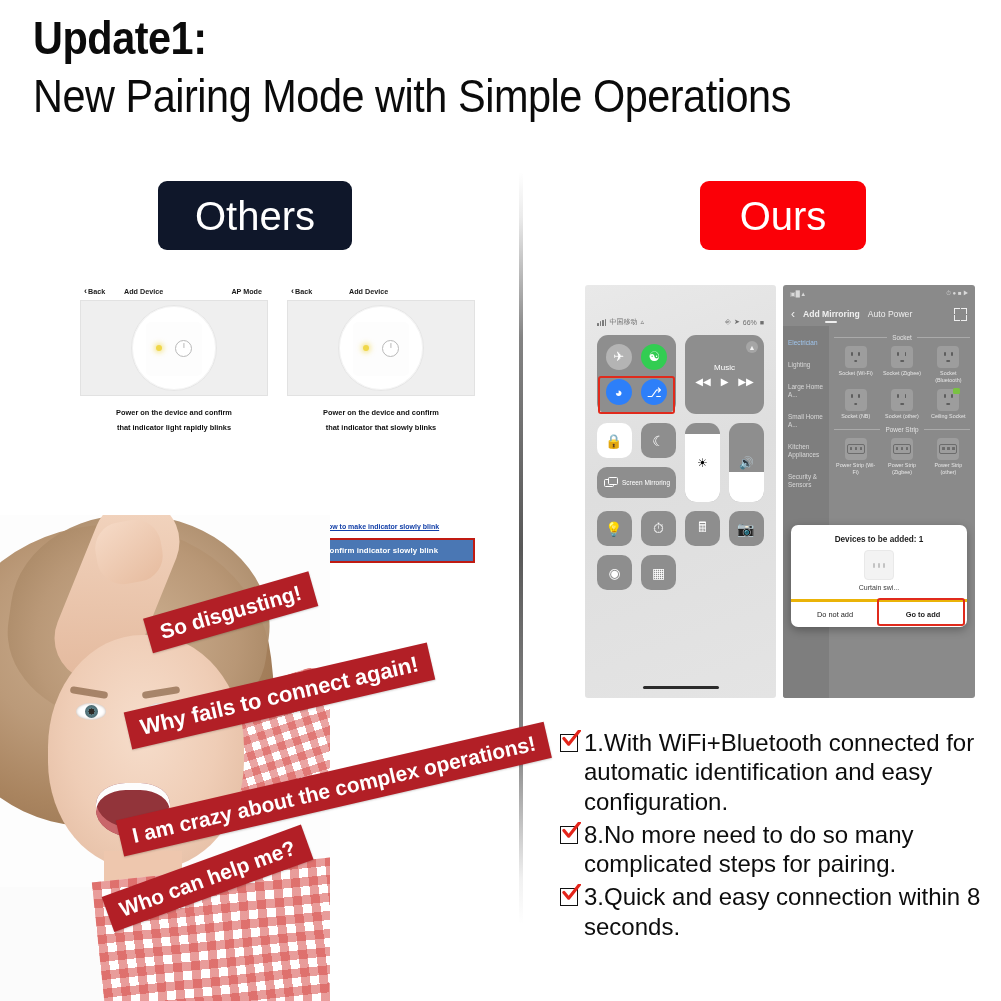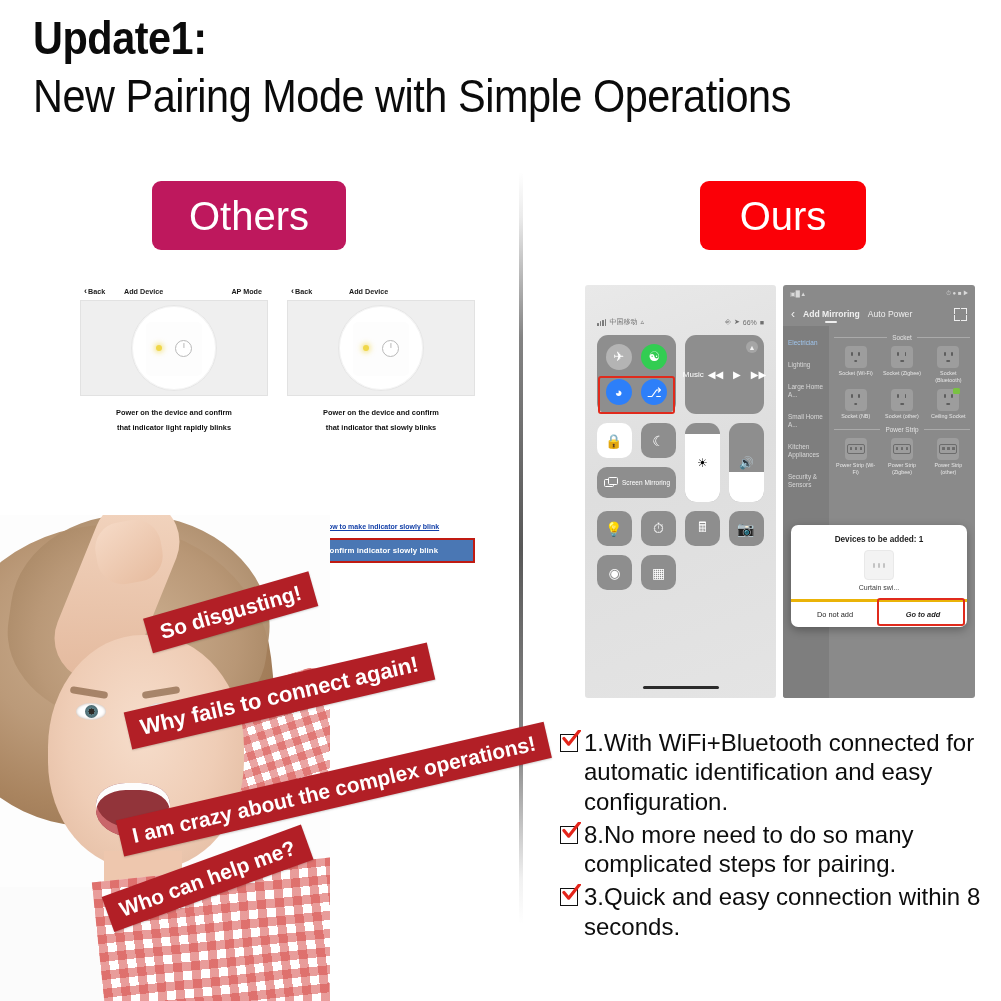--- a/index.html
+++ b/index.html
@@ -39,21 +39,21 @@
     border-radius:2px;
   }
 
   
   .badge{
     position:absolute;display:flex;align-items:center;justify-content:center;
     border-radius:9px;color:#fff;
     font-family:"Liberation Sans Narrow","Liberation Sans",sans-serif;
     font-size:40px;line-height:1;
   }
-  .badge-others{left:152px;top:181px;width:194px;height:69px;background:#be185d;}
+  .badge-others{left:158px;top:181px;width:194px;height:69px;background:#0f172a;}
   .badge-ours{left:700px;top:181px;width:166px;height:69px;background:#fb0007;}
 
   
   .others-shots{position:absolute;left:80px;top:283px;width:395px;height:290px;}
   .shot{position:absolute;top:0;width:188px;background:#fff;}
   .shot.a{left:0;}
   .shot.b{left:207px;}
   .shot-nav{
     display:flex;align-items:center;height:17px;
     font-size:7.2px;color:#1a1a1a;font-weight:700;position:relative;
@@ -201,21 +201,21 @@
     place-items:center;padding:4px;box-sizing:border-box;position:relative;}
   .circ{width:26px;height:26px;border-radius:50%;display:flex;align-items:center;justify-content:center;color:#fff;font-size:13px;}
   .c-plane{background:#b4b4b4;}
   .c-cell{background:#32cd52;}
   .c-wifi{background:#2d7ff9;}
   .c-bt{background:#2d7ff9;}
   .hl-box{
     position:absolute;left:1px;top:41px;width:77px;height:38px;
     border:2.5px solid #e02a1c;border-radius:3px;box-sizing:border-box;pointer-events:none;
   }
-  .music{width:79px;height:79px;position:relative;display:flex;flex-direction:row;
+  .music{width:79px;height:79px;position:relative;display:flex;flex-direction:column;
     align-items:center;justify-content:center;gap:4px;color:#fff;}
   .music .ttl{font-size:8px;}
   .music .ctrls{display:flex;align-items:center;gap:10px;font-size:10px;}
   .airplay{position:absolute;right:6px;top:6px;width:12px;height:12px;border-radius:50%;background:#a5a5a5;
     display:flex;align-items:center;justify-content:center;font-size:7px;color:#f2f2f2;}
   .row2{display:flex;gap:9px;margin-top:9px;}
   .sq{width:35px;height:35px;border-radius:10px;display:flex;align-items:center;justify-content:center;font-size:14px;color:#fff;}
   .sq.light{background:#fff;color:#e0404a;}
   .sq.dark{background:#8e8e8e;}
   .sliders{display:flex;gap:9px;}
@@ -282,21 +282,21 @@
     box-shadow:0 3px 10px rgba(0,0,0,.3);overflow:hidden;
   }
   .dlg-ttl{text-align:center;font-size:8.2px;font-weight:700;color:#1d1d1d;padding:10px 6px 6px;}
   .dlg-dev{display:flex;flex-direction:column;align-items:center;gap:4px;padding-bottom:8px;}
   .dlg-ic{width:28px;height:28px;border-radius:4px;background:#f3f3f3;border:1px solid #e9e9e9;
     display:flex;align-items:center;justify-content:center;gap:3px;}
   .dlg-ic i{width:2px;height:5px;background:#c3c3c3;border-radius:1px;display:block;}
   .dlg-name{font-size:7px;color:#3c3c3c;}
   .dlg-acts{display:flex;border-top:3px solid #eab308;position:relative;}
   .dlg-btn{flex:1;text-align:center;font-size:7.4px;padding:8px 0;color:#1d1d1d;}
-  .dlg-btn.primary{font-weight:700;font-style:italic;}
+  .dlg-btn.primary{font-weight:700;}
   .dlg-hl{position:absolute;right:2px;top:-4px;bottom:1px;width:50%;border:2.4px solid #e02a1c;
     border-radius:3px;box-sizing:border-box;pointer-events:none;}
 
   
   .features{position:absolute;left:560px;top:728px;width:425px;}
   .feat{display:flex;align-items:flex-start;gap:6px;margin-bottom:4px;}
   .chk{position:relative;width:18px;height:18px;flex:0 0 18px;margin-top:6px;}
   .chk .bx{position:absolute;inset:0;border:1.8px solid #111;box-sizing:border-box;}
   .chk .tk{position:absolute;left:2px;top:-4px;width:19px;height:17px;}
   .feat-tx{font-size:24px;line-height:1.22;color:#0d0d0d;}

